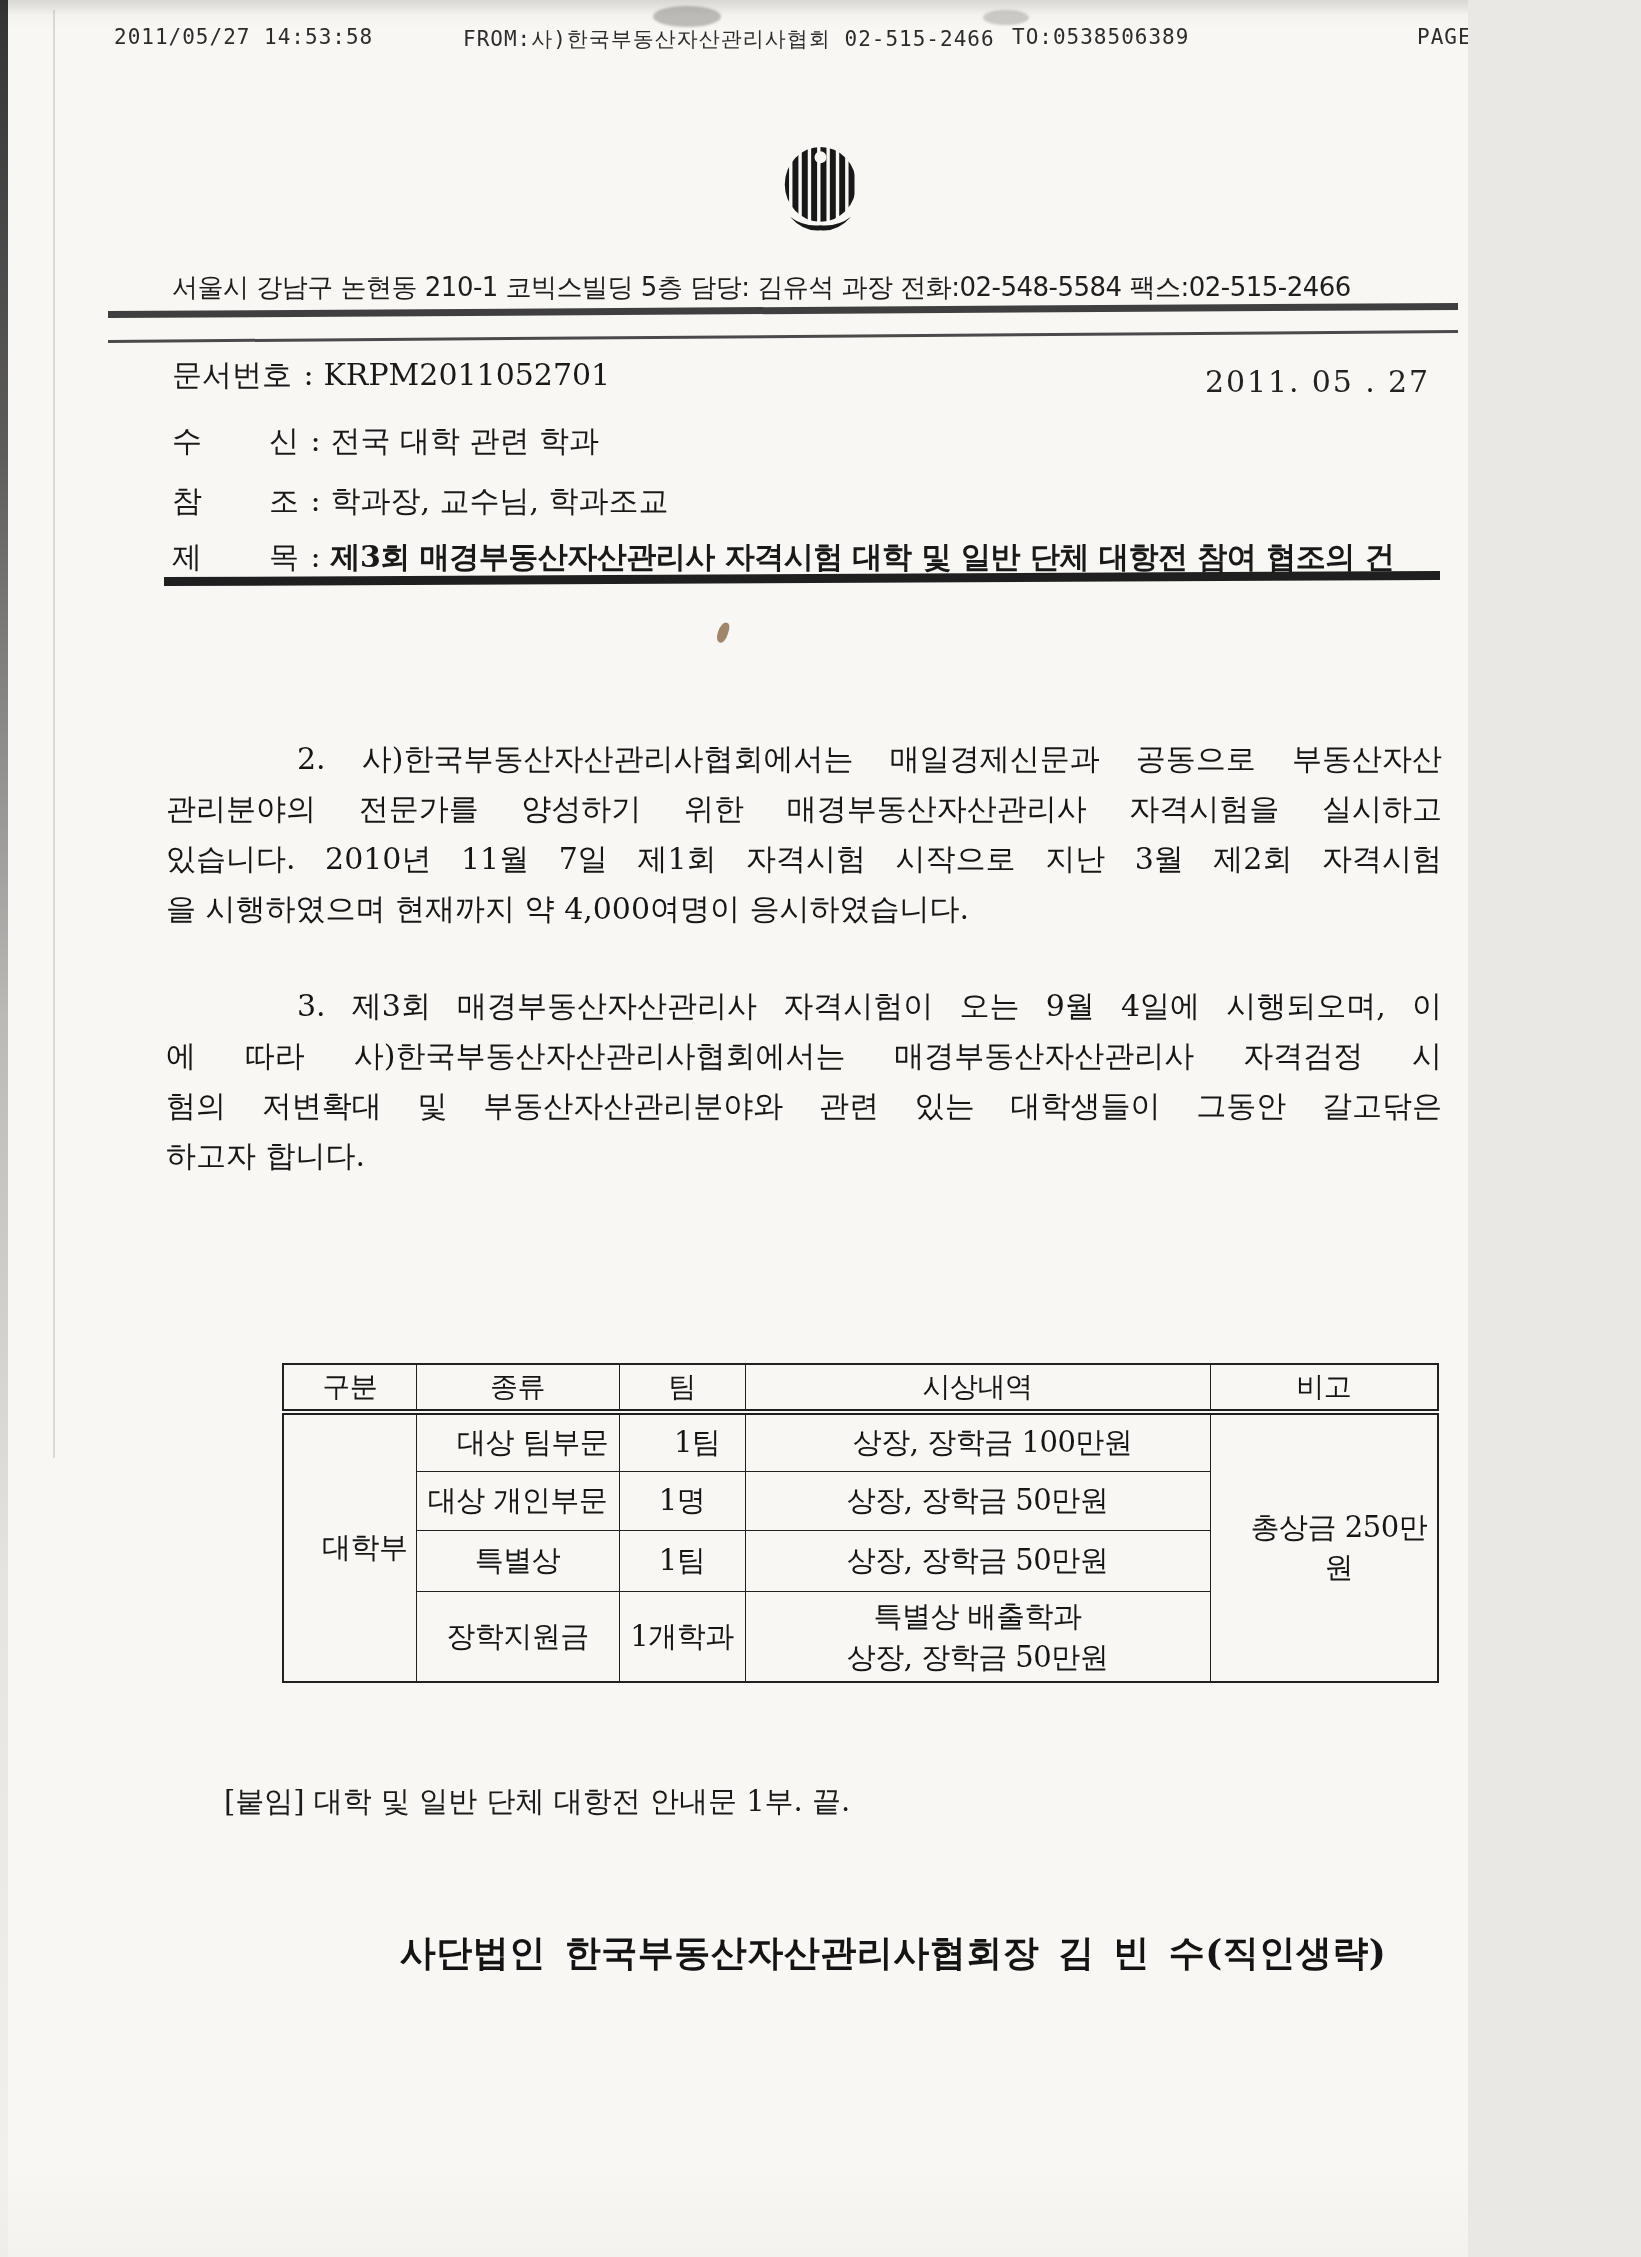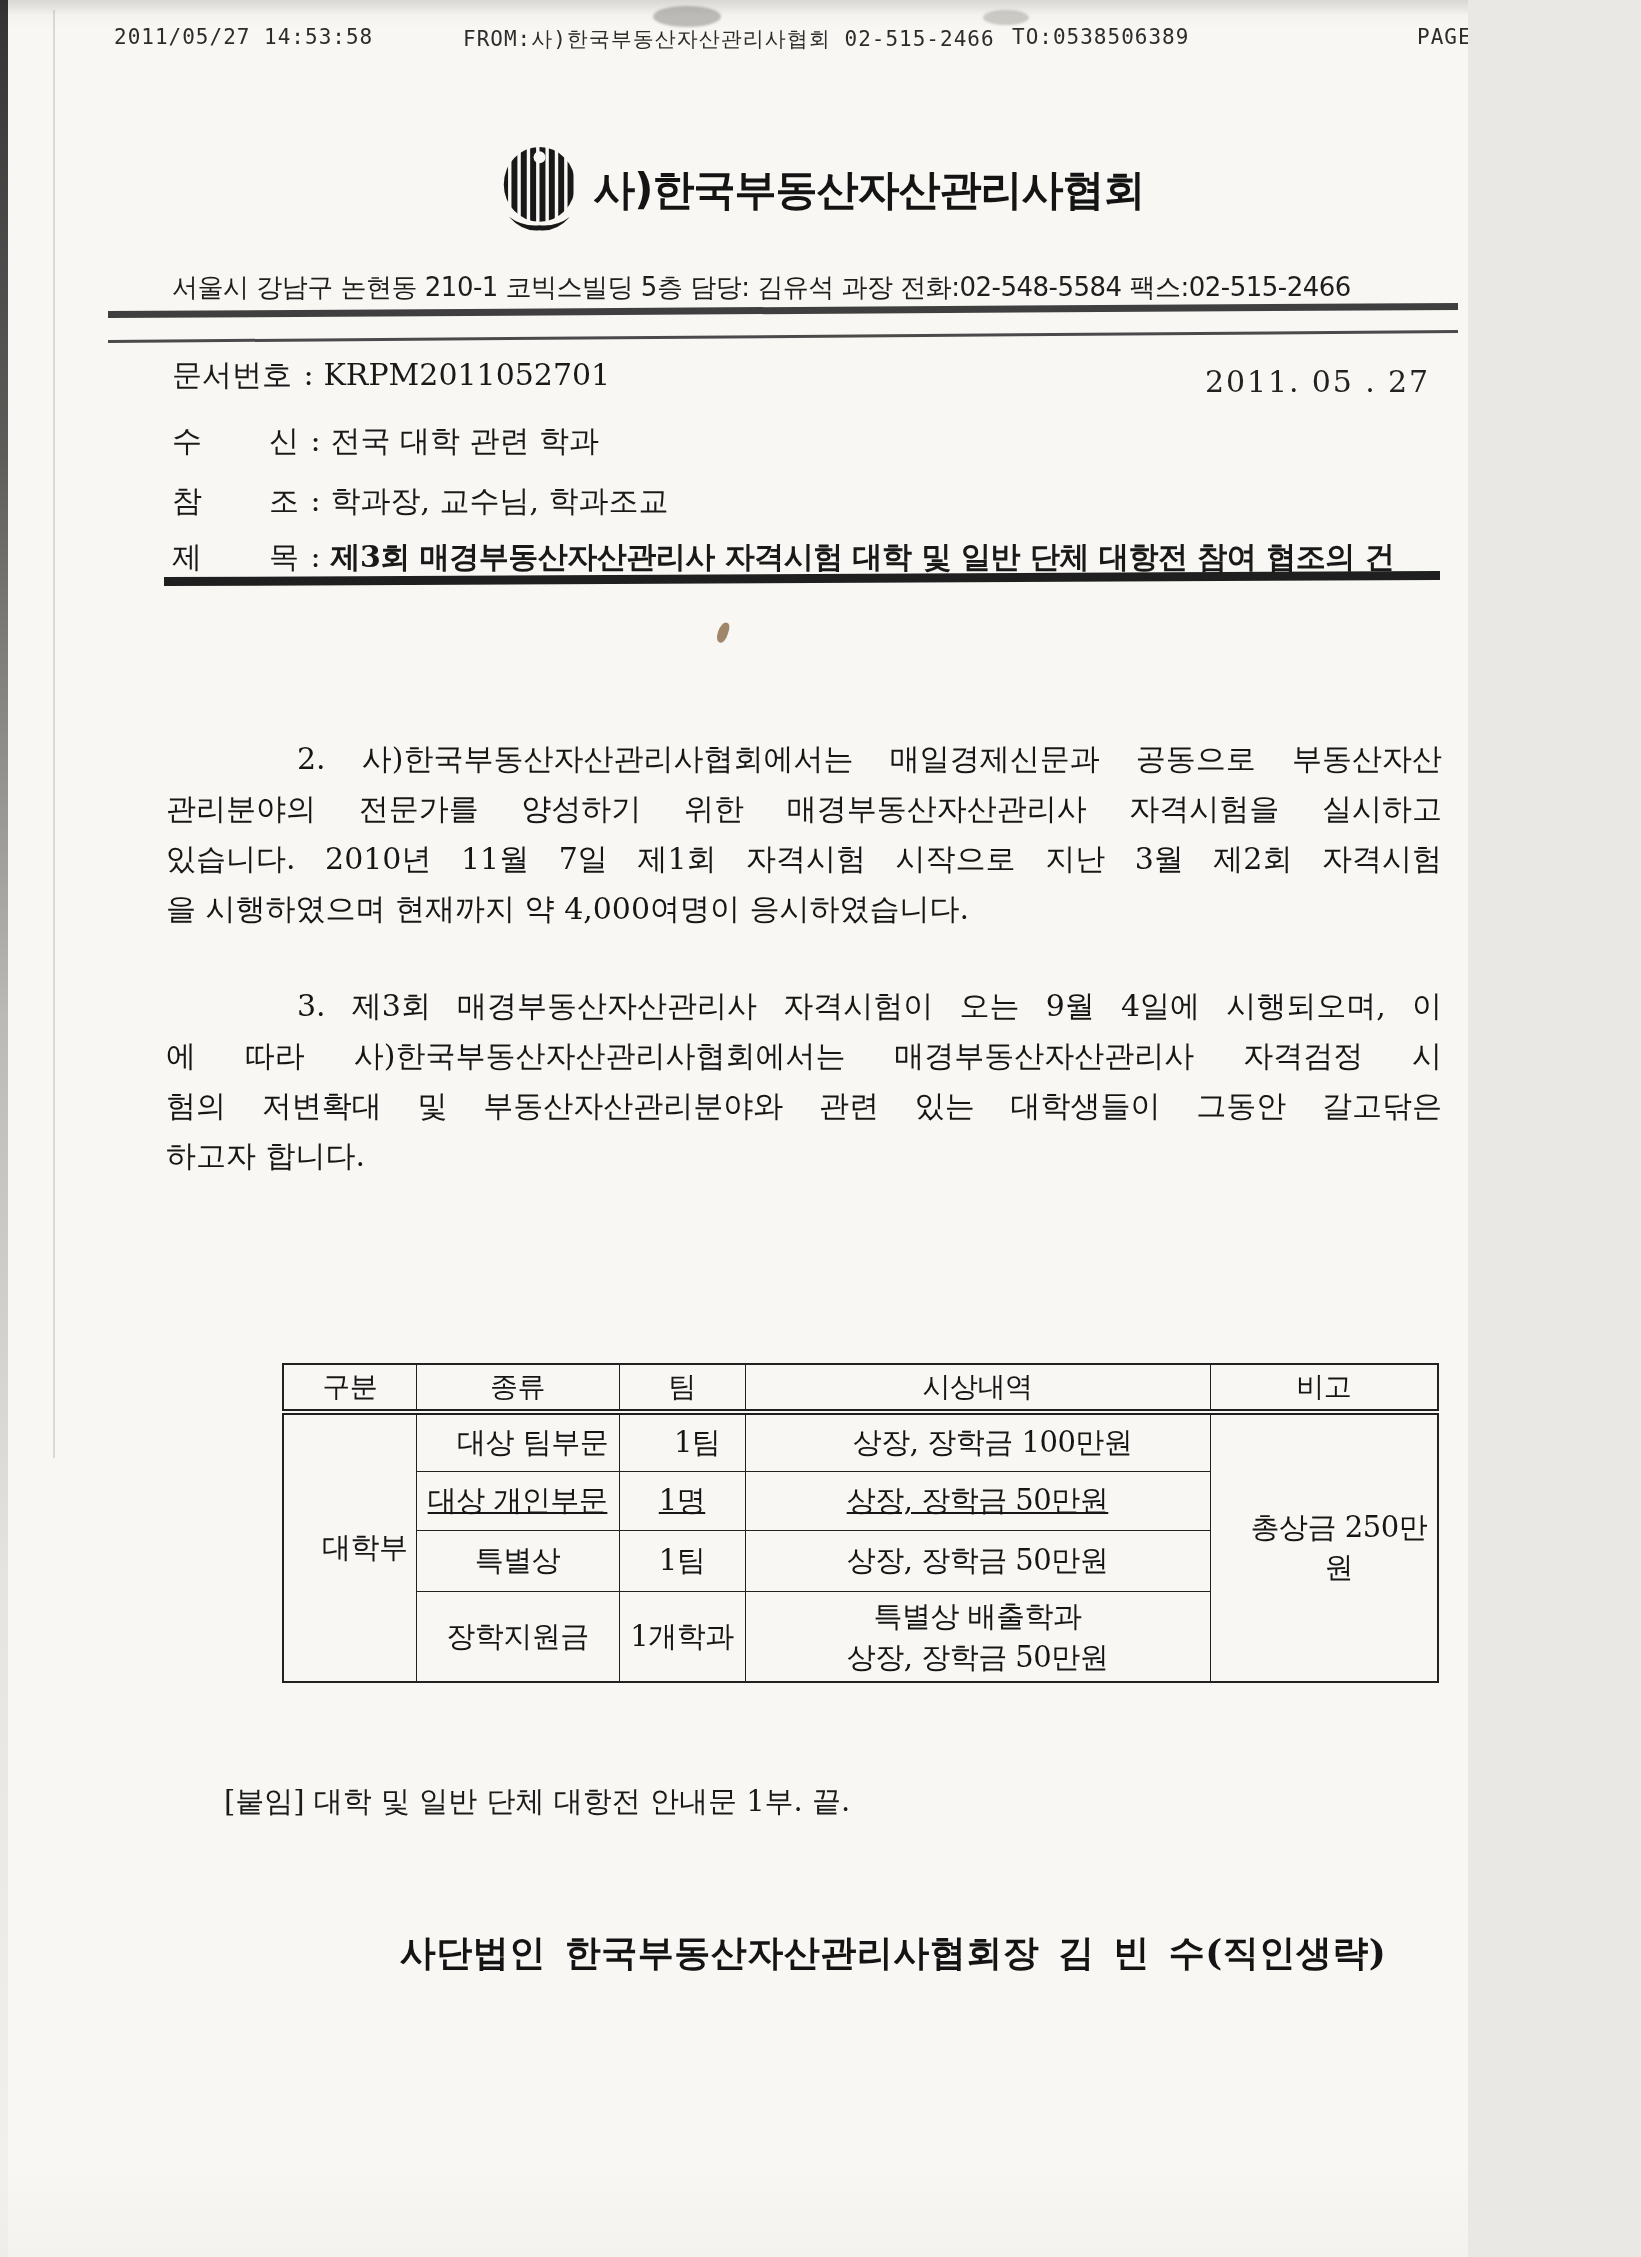--- a/index.html
+++ b/index.html
@@ -69,21 +69,21 @@
   .p4{top:1234px;}
 
   
   .awards{position:absolute;left:282px;top:1363px;border-collapse:collapse;table-layout:fixed;width:1155px;
     font-size:29px;color:#161616;}
   .awards th,.awards td{border:1.9px solid #222;text-align:center;vertical-align:middle;padding:0 5.8px;
     font-weight:400;letter-spacing:-0.5px;}
   .awards{border:2.9px solid #222;}
   .awards thead th{height:44px;border-bottom:6.8px double #1e1e1e;font-size:28px;}
   .awards .r1 td{height:56px;padding-left:36px;}
-  .awards .r2 td{height:58px;text-decoration:underline;}
+  .awards .r2 td{height:58px;}
   .awards .r3 td{height:60px;}
   .awards .r4 td{height:89px;}
   .awards .two-line div{line-height:41px;}
 
   .attachment-note{position:absolute;left:224px;top:1782px;font-size:29px;color:#1a1a1a;white-space:nowrap;}
   .signature-line{position:absolute;left:169px;top:1929px;width:1448px;text-align:center;
     font-size:36px;font-weight:600;letter-spacing:0.5px;word-spacing:5.8px;color:#141414;white-space:nowrap;}
 </style>
 </head>
 <body>
@@ -120,21 +120,20 @@
             <rect x="39" y="0" width="7" height="96"></rect>
             <rect x="50" y="0" width="7" height="96"></rect>
             <rect x="61" y="0" width="7" height="96"></rect>
             <rect x="72" y="2" width="7" height="92"></rect>
             <rect x="83" y="8" width="7" height="80"></rect>
             <circle cx="50" cy="14" r="7" fill="#f8f7f3"></circle>
           </g>
           <path d="M14 84 Q30 102 50 100 Q70 102 86 84 Q70 96 50 94 Q30 96 14 84Z" fill="#181818"></path>
         </svg>
       </span>
-      <span class="org-name">사)한국부동산자산관리사협회</span>
     </span>
   </div>
 
   <div class="address-line">서울시 강남구 논현동 210-1 코빅스빌딩 5층  담당: 김유석 과장  전화:02-548-5584  팩스:02-515-2466</div>
 
   <div class="rule rule-thick"></div>
   <div class="rule rule-thin"></div>
 
   <div class="info-row row-docno">
     <span>문서번호</span><span class="colon">:</span><span class="info-value">KRPM2011052701</span>

